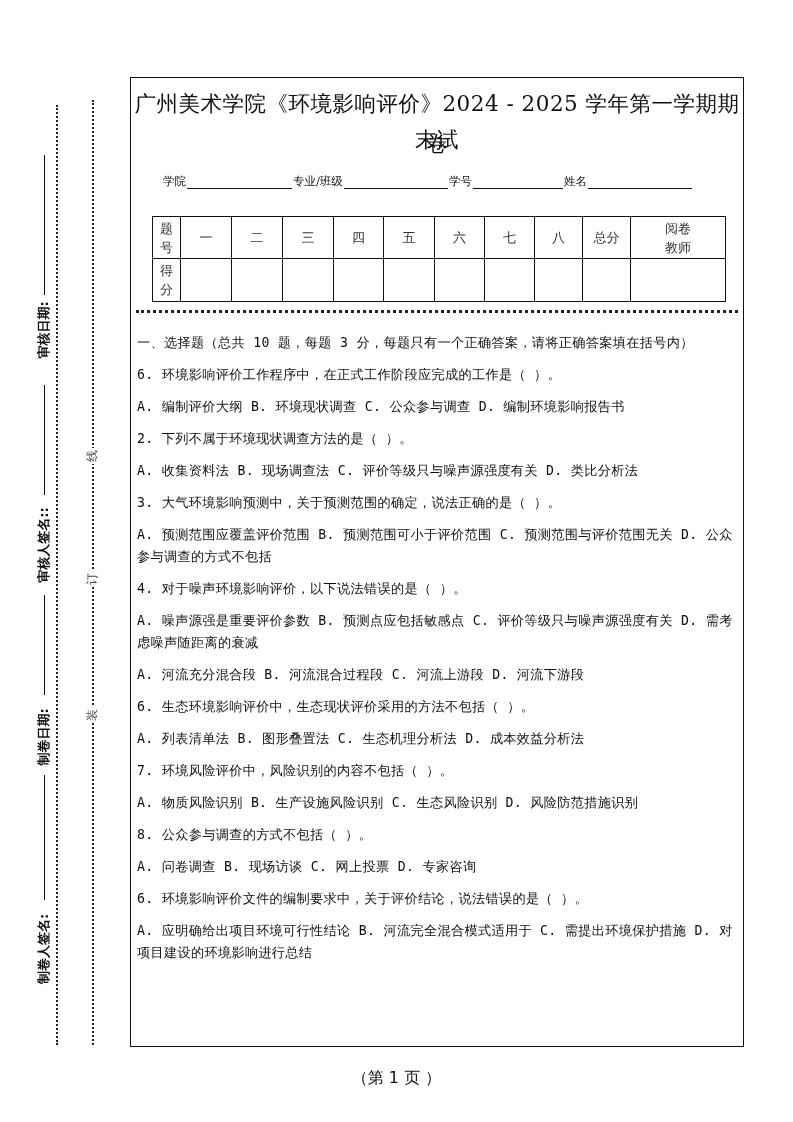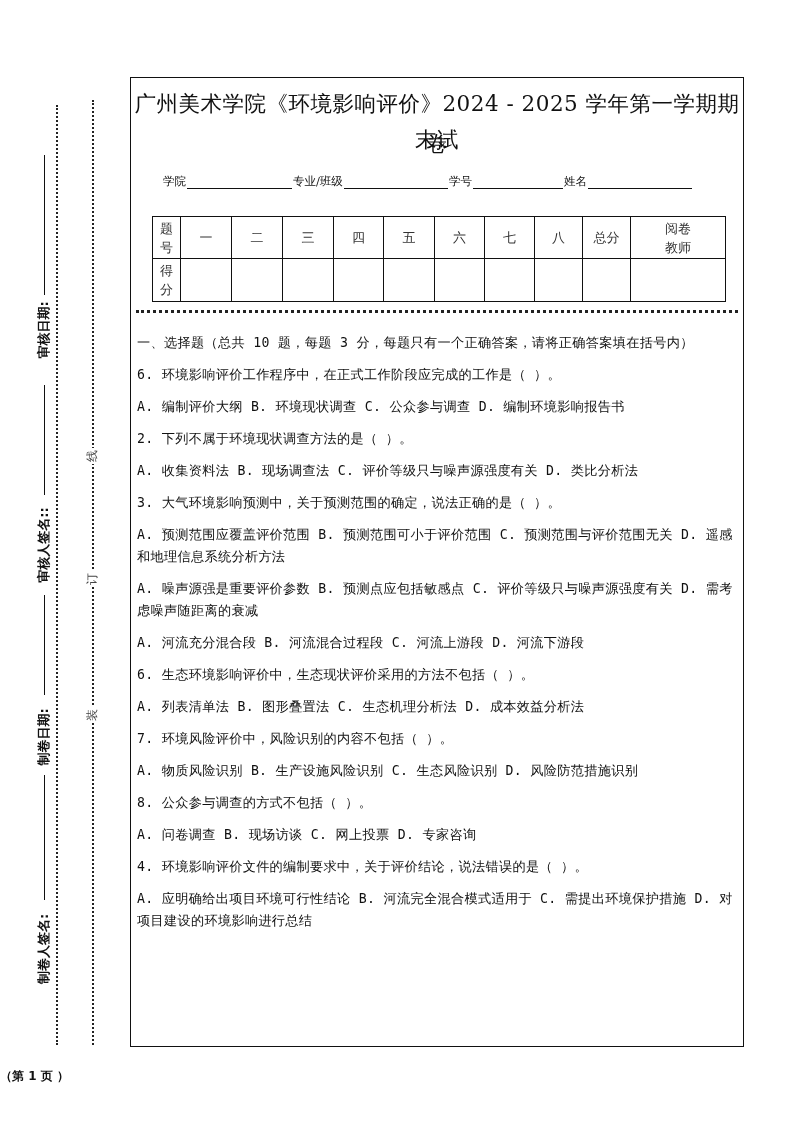--- a/index.html
+++ b/index.html
@@ -38,22 +38,22 @@
                    line-height: 19px; }
   table.score tr.r1 td { height: 41px; }
   table.score tr.r2 td { height: 42px; }
   .sep { position: absolute; left: 5px; right: 5px; top: 232px; border-top: 3px dotted #222; }
 
   .content { position: absolute; left: 6px; right: 6px; top: 254px;
              font-family: "DejaVu Sans Mono", "Liberation Mono", monospace; font-size: 13.2px; }
   .p { margin: 0 0 10px 0; line-height: 22px; letter-spacing: 0.3px; }
   .p.multi { line-height: 22px; }
 
-  .footer { position: absolute; top: 1068px; left: 0; width: 793px; 
-            font-family: "DejaVu Sans", "Liberation Sans", sans-serif; font-weight: bold; font-size: 12px; }
+  .footer { position: absolute; top: 1068px; left: 0; width: 793px; text-align: center;
+            font-family: "DejaVu Sans", "Liberation Sans", sans-serif; font-weight: normal; font-size: 16px; }
 </style>
 </head>
 <body>
 
 <div class="dotline dot-outer"></div>
 <div class="dotline dot-inner"></div>
 
 <div class="vline" style="top:155px;height:140px"></div>
 <div class="vline" style="top:385px;height:110px"></div>
 <div class="vline" style="top:595px;height:100px"></div>
@@ -122,33 +122,34 @@
   <div class="content">
     <p class="p multi" style="margin-bottom:10px">一、选择题（总共 10 题，每题 3 分，每题只有一个正确答案，请将正确答案填在括号内）</p>
 
     <p class="p">6. 环境影响评价工作程序中，在正式工作阶段应完成的工作是（   ）。</p>
     <p class="p">A. 编制评价大纲  B. 环境现状调查  C. 公众参与调查  D. 编制环境影响报告书</p>
 
     <p class="p">2. 下列不属于环境现状调查方法的是（   ）。</p>
     <p class="p">A. 收集资料法  B. 现场调查法  C. 评价等级只与噪声源强度有关  D. 类比分析法</p>
 
     <p class="p">3. 大气环境影响预测中，关于预测范围的确定，说法正确的是（   ）。</p>
-    <p class="p multi">A. 预测范围应覆盖评价范围  B. 预测范围可小于评价范围  C. 预测范围与评价范围无关  D. 遥感和地理信息系统分析方法</p>
+    <p class="p multi">A. 预测范围应覆盖评价范围  B. 预测范围可小于评价范围  C. 预测范围与评价范围无关  D. 公众参与调查的方式不包括</p>
 
+    <p class="p">4. 对于噪声环境影响评价，以下说法错误的是（   ）。</p>
     <p class="p multi">A. 噪声源强是重要评价参数  B. 预测点应包括敏感点  C. 评价等级只与噪声源强度有关  D. 需考虑噪声随距离的衰减</p>
 
     <p class="p">A. 河流充分混合段  B. 河流混合过程段  C. 河流上游段  D. 河流下游段</p>
 
     <p class="p">6. 生态环境影响评价中，生态现状评价采用的方法不包括（   ）。</p>
     <p class="p">A. 列表清单法  B. 图形叠置法  C. 生态机理分析法  D. 成本效益分析法</p>
 
     <p class="p">7. 环境风险评价中，风险识别的内容不包括（   ）。</p>
     <p class="p">A. 物质风险识别  B. 生产设施风险识别  C. 生态风险识别  D. 风险防范措施识别</p>
 
     <p class="p">8. 公众参与调查的方式不包括（   ）。</p>
     <p class="p">A. 问卷调查  B. 现场访谈  C. 网上投票  D. 专家咨询</p>
 
-    <p class="p">4. 环境影响评价文件的编制要求中，关于评价结论，说法错误的是（   ）。</p>
+    <p class="p">6. 环境影响评价文件的编制要求中，关于评价结论，说法错误的是（   ）。</p>
     <p class="p multi">A. 应明确给出项目环境可行性结论  B. 河流完全混合模式适用于  C. 需提出环境保护措施  D. 对项目建设的环境影响进行总结</p>
   </div>
 </div>
 
 <div class="footer">（第 1 页 ）</div>
 
 </body></html>

